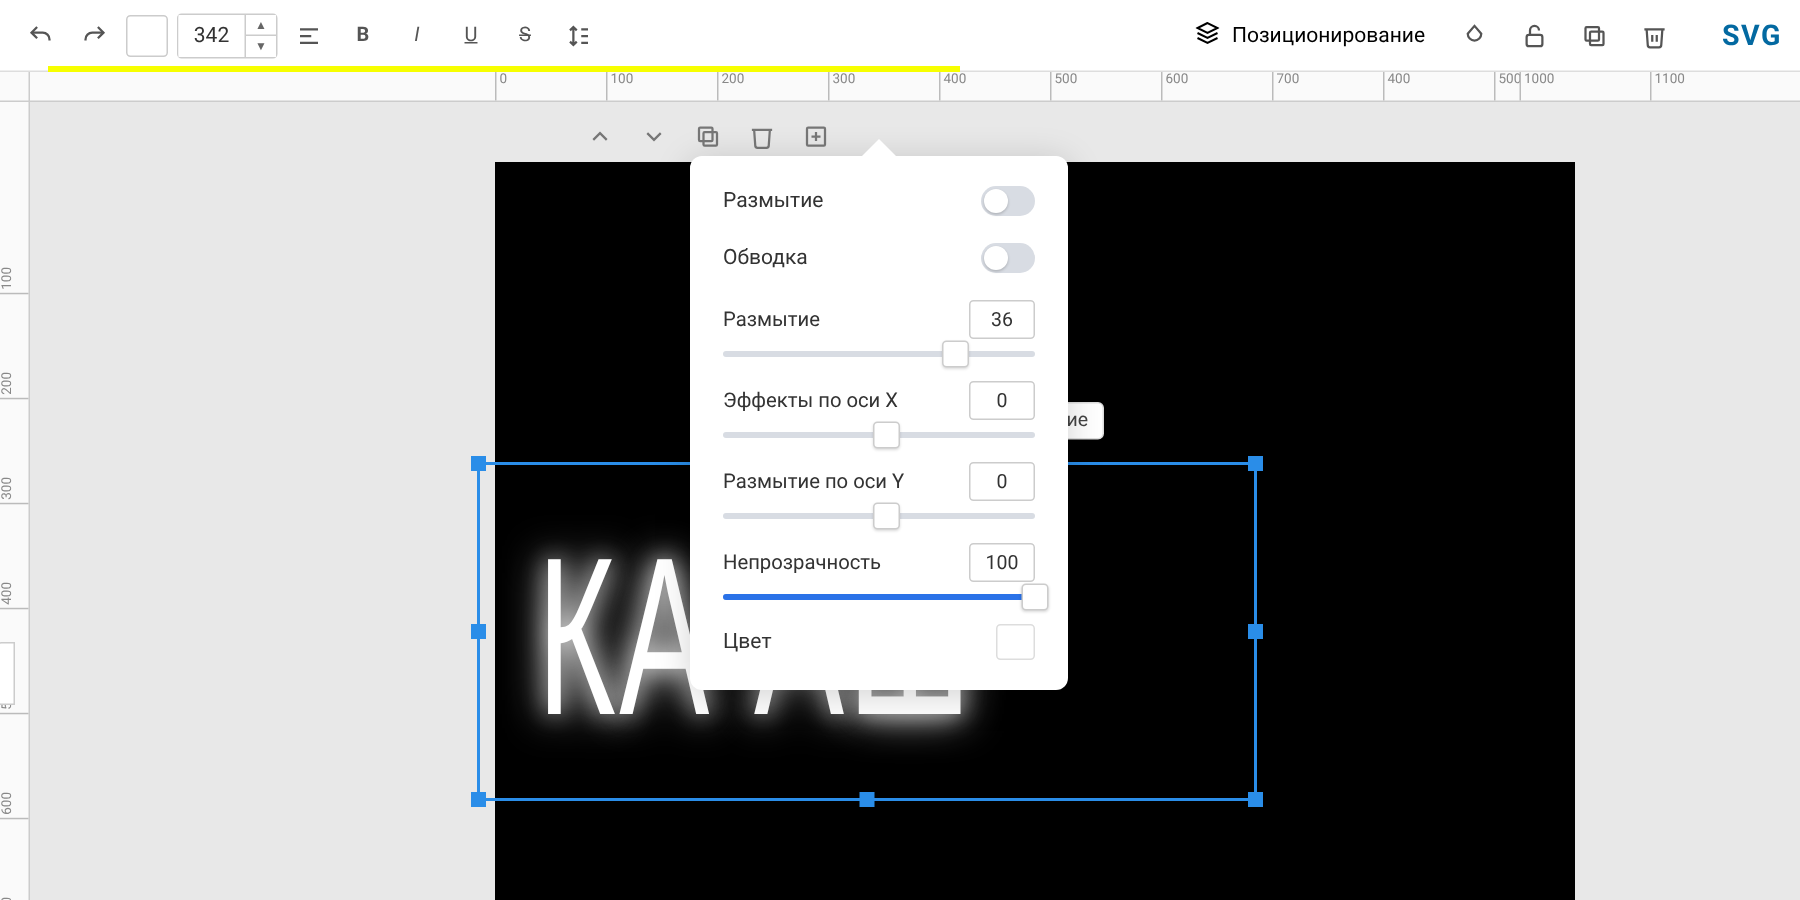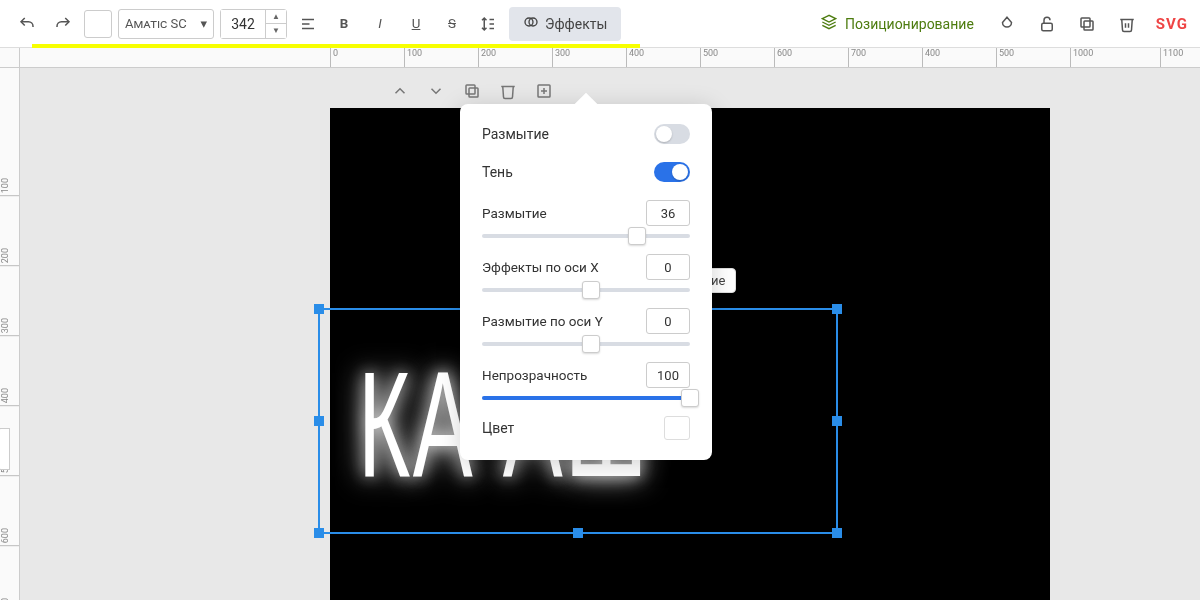--- a/index.html
+++ b/index.html
@@ -13,22 +13,22 @@
 .tb-btn svg { width: 18px; height: 18px; }
 .color-box { width: 28px; height: 28px; border: 1px solid #ccc; background: #fff; border-radius: 3px; cursor: pointer; }
 .font-select { display: flex; align-items: center; border: 1px solid #ccc; border-radius: 3px; height: 30px; padding: 0 6px; cursor: pointer; min-width: 96px; font-variant: small-caps; font-size: 13px; color: #555; gap: 4px; }
 .font-select .chevron { margin-left: auto; }
 .fontsize-wrap { display: flex; align-items: center; border: 1px solid #ccc; border-radius: 3px; height: 30px; }
 .fontsize-input { width: 44px; height: 28px; border: none; text-align: center; font-size: 14px; color: #333; outline: none; }
 .spinner { display: flex; flex-direction: column; border-left: 1px solid #ccc; }
 .spinner button { width: 20px; height: 14px; border: none; background: #fff; cursor: pointer; display: flex; align-items: center; justify-content: center; font-size: 8px; color: #666; }
 .spinner button:first-child { border-bottom: 1px solid #ccc; }
 .effects-btn { display: flex; align-items: center; gap: 6px; background: #e2e5eb; border: none; height: 34px; padding: 0 14px; border-radius: 4px; cursor: pointer; font-size: 14px; color: #444; }
-.positioning-btn { display: flex; align-items: center; gap: 8px; background: transparent; border: none; cursor: pointer; font-size: 14px; color: #4d7c0f; padding: 4px 8px; }
-.svg-badge { font-weight: 700; color: #ef4444; font-size: 15px; letter-spacing: 1px; margin-left: 4px; }
+.positioning-btn { display: flex; align-items: center; gap: 8px; background: transparent; border: none; cursor: pointer; font-size: 14px; color: #000000; padding: 4px 8px; }
+.svg-badge { font-weight: 700; color: #0369a1; font-size: 19px; letter-spacing: 1px; margin-left: 20px; }
 .highlight-bar { position: absolute; left: 32px; right: 560px; top: 44px; height: 4px; background: #f7ff00; z-index: 6; }
 
 
 .workspace { position: absolute; top: 48px; left: 0; right: 0; bottom: 0; background: #e8e8e8; }
 .ruler-h { position: absolute; top: 0; left: 20px; right: 0; height: 20px; background: #fafafa; border-bottom: 1px solid #ccc; display: flex; }
 .ruler-h .tick { position: absolute; font-size: 9px; color: #888; border-left: 1px solid #bbb; padding-left: 2px; height: 100%; }
 .ruler-v { position: absolute; top: 20px; left: 0; bottom: 0; width: 20px; background: #fafafa; border-right: 1px solid #ccc; }
 .ruler-v .tick { position: absolute; font-size: 9px; color: #888; border-top: 1px solid #bbb; padding-top: 2px; width: 100%; writing-mode: vertical-rl; text-orientation: mixed; transform: rotate(180deg); }
 .corner-box { position: absolute; top: 0; left: 0; width: 20px; height: 20px; background: #fafafa; border-right: 1px solid #ccc; border-bottom: 1px solid #ccc; }
 .tab-handle { position: absolute; left: -8px; top: 380px; width: 18px; height: 42px; background: #fff; border-radius: 50% 0 0 50% / 50% 0 0 50%; border: 1px solid #ccc; z-index: 2; }
@@ -81,24 +81,20 @@
           <path d="M4 9h10a6 6 0 016 6v1"></path>
         </svg>
       </button>
     <button class="tb-btn">
         <svg viewBox="0 0 24 24" fill="none" stroke="currentColor" stroke-width="2">
           <path d="M15 14l5-5-5-5"></path>
           <path d="M20 9H10a6 6 0 00-6 6v1"></path>
         </svg>
       </button>
     <div class="color-box"></div>
-    <div class="font-select">
-      <span>Amatic SC</span>
-      <span class="chevron">▾</span>
-    </div>
     <div class="fontsize-wrap">
       <input class="fontsize-input" value="342" style="">
       <div class="spinner">
         <button>▲</button>
         <button>▼</button>
       </div>
     </div>
     <button class="tb-btn">
         <svg viewBox="0 0 24 24" fill="none" stroke="currentColor" stroke-width="2">
           <line x1="4" y1="6" x2="20" y2="6"></line>
@@ -119,27 +115,20 @@
         <s>S</s>
       </button>
     <button class="tb-btn">
         <svg viewBox="0 0 24 24" fill="none" stroke="currentColor" stroke-width="2">
           <path d="M7 4v16M4 7l3-3 3 3M4 17l3 3 3-3"></path>
           <line x1="14" y1="6" x2="20" y2="6"></line>
           <line x1="14" y1="12" x2="20" y2="12"></line>
           <line x1="14" y1="18" x2="20" y2="18"></line>
         </svg>
       </button>
-    <button class="effects-btn">
-      <span><svg width="16" height="16" viewBox="0 0 24 24" fill="none" stroke="currentColor" stroke-width="2">
-            <circle cx="9" cy="12" r="6"></circle>
-            <circle cx="15" cy="12" r="6"></circle>
-          </svg></span>
-      <span>Эффекты</span>
-    </button>
   </div>
   <div class="toolbar-right">
     <button class="positioning-btn">
       <span><svg width="16" height="16" viewBox="0 0 24 24" fill="none" stroke="currentColor" stroke-width="2">
             <polygon points="12 2 2 7 12 12 22 7 12 2"></polygon>
             <polyline points="2 12 12 17 22 12"></polyline>
             <polyline points="2 17 12 22 22 17"></polyline>
           </svg></span>
       <span>Позиционирование</span>
     </button>
@@ -178,22 +167,22 @@
       <div class="tick" style="left: 310px;">0</div>
       <div class="tick" style="left: 384px;">100</div>
       <div class="tick" style="left: 458px;">200</div>
       <div class="tick" style="left: 532px;">300</div>
       <div class="tick" style="left: 606px;">400</div>
       <div class="tick" style="left: 680px;">500</div>
       <div class="tick" style="left: 754px;">600</div>
       <div class="tick" style="left: 828px;">700</div>
       <div class="tick" style="left: 902px;">400</div>
       <div class="tick" style="left: 976px;">500</div>
-      <div class="tick" style="left: 1050px;">1000</div>
-      <div class="tick" style="left: 1140px;">1100</div>
+      <div class="tick" style="left: 993px;">1000</div>
+      <div class="tick" style="left: 1080px;">1100</div>
     </div>
   <div class="ruler-v" id="ruler-v">
       <div class="tick" style="top: 110px;">100</div>
       <div class="tick" style="top: 180px;">200</div>
       <div class="tick" style="top: 250px;">300</div>
       <div class="tick" style="top: 320px;">400</div>
       <div class="tick" style="top: 390px;">500</div>
       <div class="tick" style="top: 460px;">600</div>
       <div class="tick" style="top: 530px;">700</div>
     </div>
@@ -247,22 +236,22 @@
   </div>
 
   <div class="effects-panel">
     <div class="ep-row">
       <span class="label">Размытие</span>
       <div class="toggle">
           <div class="knob"></div>
         </div>
     </div>
     <div class="ep-row">
-      <span class="label">Тень</span>
-      <div class="toggle on">
+      <span class="label">Обводка</span>
+      <div class="toggle">
           <div class="knob"></div>
         </div>
     </div>
 
     <div class="ep-slider-row">
       <div class="ep-slider-top">
         <span class="label">Размытие</span>
         <input class="ep-input" value="36" style="">
       </div>
       <div class="slider-track">

